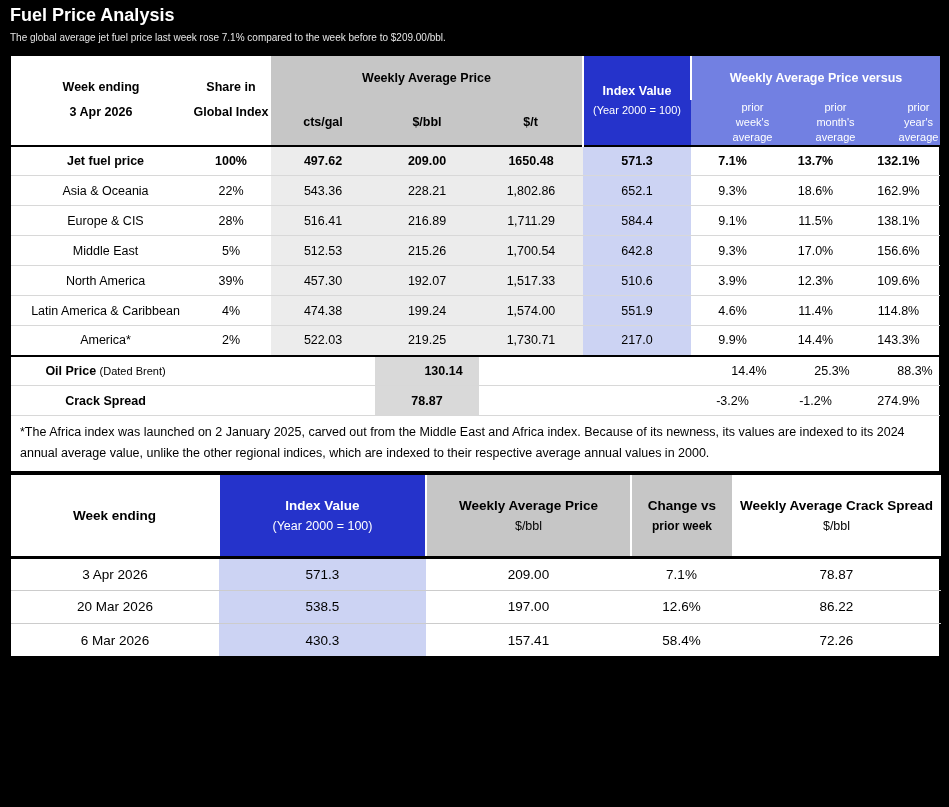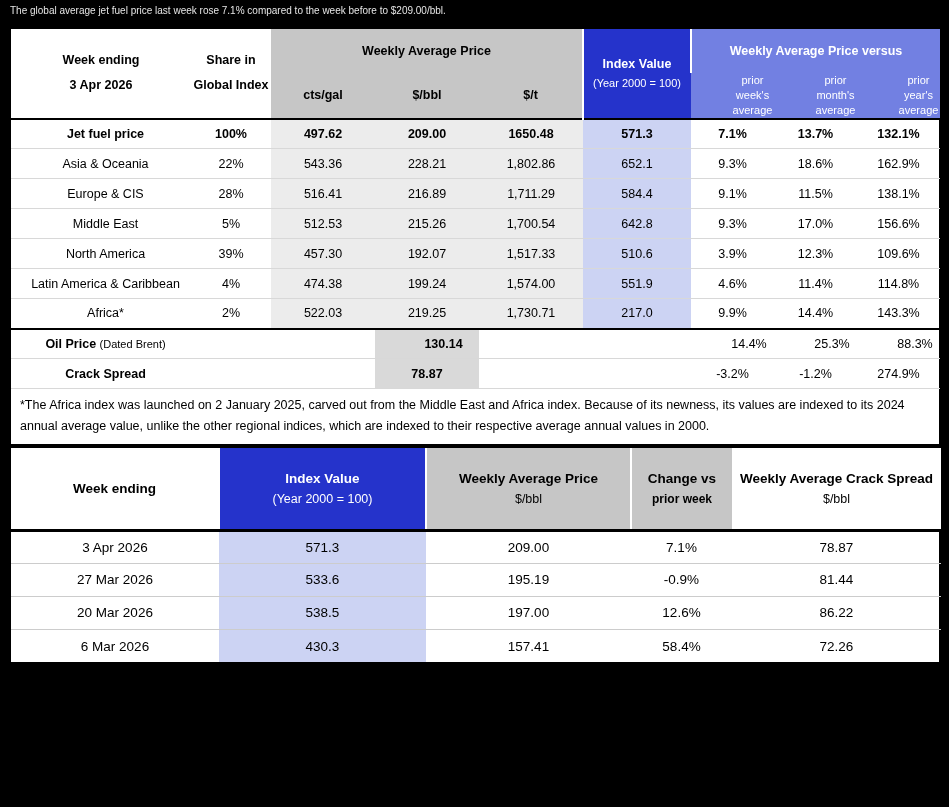--- a/index.html
+++ b/index.html
@@ -63,20 +63,21 @@
   .t2 tbody td { height:33px; font-size:13.5px; text-align:center; border-bottom:1px solid #ccc; vertical-align:middle; }
   .t2 tbody tr:first-child td { border-top:3px solid #000; }
   .t2 tbody tr:last-child td { border-bottom:0; }
   .c2-index { background:#ccd3f3; }
 </style>
 </head>
 <body>
 
 <div class="page">
 
+  <h1 class="title">Fuel Price Analysis</h1>
   <div class="subtitle">The global average jet fuel price last week rose 7.1% compared to the week before to $209.00/bbl.</div>
 
   <div class="tbl-wrap t1-wrap">
     <table class="t1">
       <colgroup>
         <col style="width:180px">
           <col style="width:80px">
         <col style="width:104px">
           <col style="width:104px">
           <col style="width:104px">
@@ -182,21 +183,21 @@
             <td class="c-num">4%</td>
             <td class="c-price">474.38</td>
             <td class="c-price">199.24</td>
             <td class="c-price">1,574.00</td>
             <td class="c-index">551.9</td>
             <td class="c-num">4.6%</td>
             <td class="c-num">11.4%</td>
             <td class="c-num">114.8%</td>
           </tr>
           <tr>
-            <td class="c-label">Africa*</td>
+            <td class="c-label">America*</td>
             <td class="c-num">2%</td>
             <td class="c-price">522.03</td>
             <td class="c-price">219.25</td>
             <td class="c-price">1,730.71</td>
             <td class="c-index">217.0</td>
             <td class="c-num">9.9%</td>
             <td class="c-num">14.4%</td>
             <td class="c-num">143.3%</td>
           </tr>
         </tbody>
@@ -267,27 +268,20 @@
       </thead>
       <tbody>
       <tr>
             <td class="c2-week">3 Apr 2026</td>
             <td class="c2-index">571.3</td>
             <td class="c2-num">209.00</td>
             <td class="c2-num">7.1%</td>
             <td class="c2-num">78.87</td>
           </tr>
           <tr>
-            <td class="c2-week">27 Mar 2026</td>
-            <td class="c2-index">533.6</td>
-            <td class="c2-num">195.19</td>
-            <td class="c2-num">-0.9%</td>
-            <td class="c2-num">81.44</td>
-          </tr>
-          <tr>
             <td class="c2-week">20 Mar 2026</td>
             <td class="c2-index">538.5</td>
             <td class="c2-num">197.00</td>
             <td class="c2-num">12.6%</td>
             <td class="c2-num">86.22</td>
           </tr>
           <tr>
             <td class="c2-week">6 Mar 2026</td>
             <td class="c2-index">430.3</td>
             <td class="c2-num">157.41</td>

